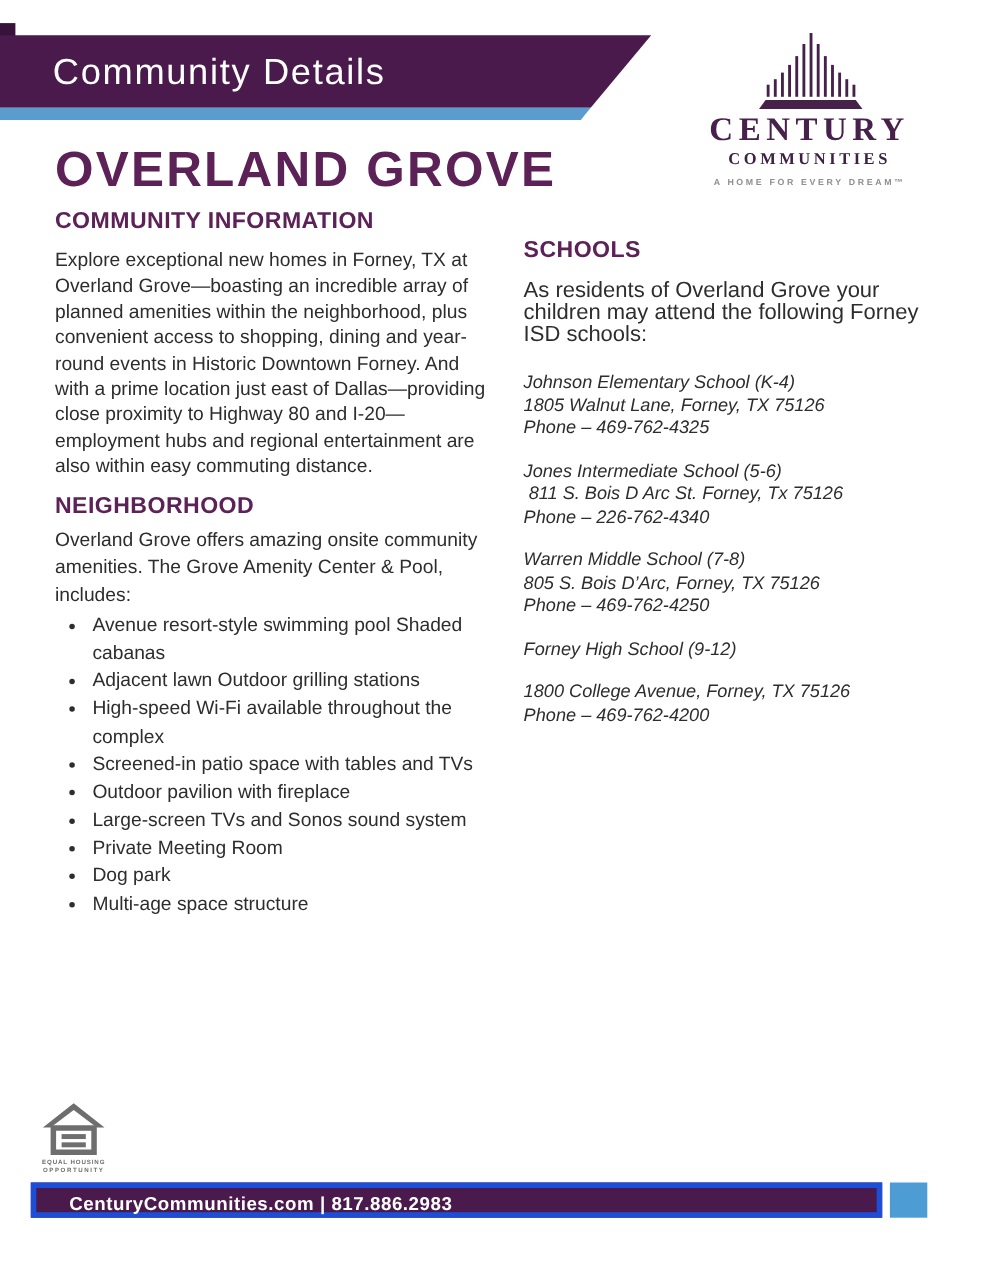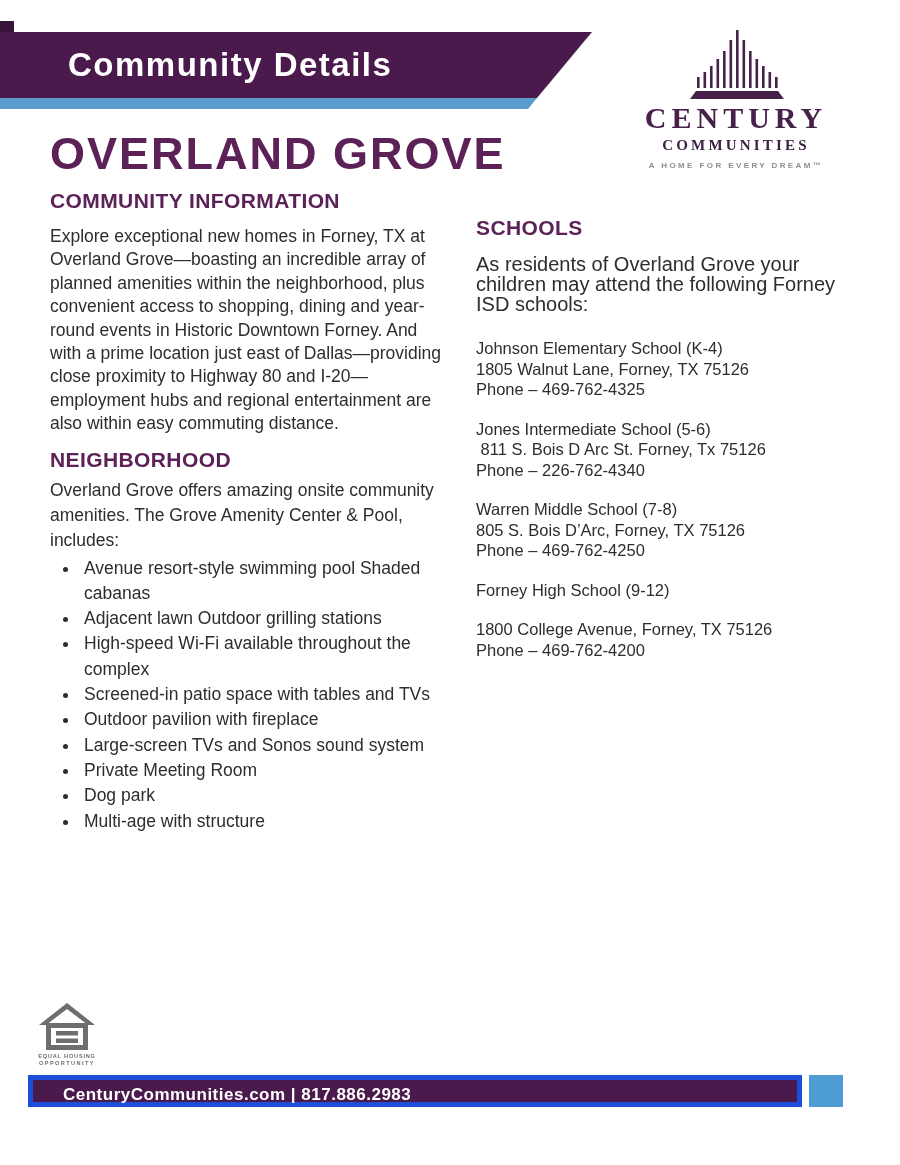--- a/index.html
+++ b/index.html
@@ -5,22 +5,22 @@
   * { margin:0; padding:0; box-sizing:border-box; }
   html,body { background:#e8e8e8; }
   .page {
     position:relative; width:900px; height:1165px; margin:0 auto;
     background:#ffffff; overflow:hidden;
     font-family:"Liberation Sans", sans-serif; color:#2d2d2d;
   }
   
   .ribbon-svg { position:absolute; left:0; top:18px; }
   .ribbon-label {
-    position:absolute; left:68px; top:46px; width:500px;
-    color:#ffffff; font-size:33px; font-weight:700; letter-spacing:1.5px;
+    position:absolute; left:48px; top:46px; width:500px;
+    color:#ffffff; font-size:33px; font-weight:400; letter-spacing:1.5px;
   }
   
   .logo { position:absolute; left:622px; top:26px; width:228px; text-align:center; }
   .logo-icon { display:block; margin:0 auto 2px auto; }
   .logo-name {
     font-family:"Liberation Serif", serif; font-weight:700; font-size:30px;
     letter-spacing:5px; color:#46214a; line-height:1.05;
   }
   .logo-sub {
     font-family:"Liberation Serif", serif; font-weight:700; font-size:15px;
@@ -42,21 +42,21 @@
   }
   .body-text { font-size:17.5px; line-height:23.4px; color:#2d2d2d; }
   .intro-text { font-size:17.5px; line-height:25.3px; color:#2d2d2d; }
   ul.bullets { list-style:disc; padding-left:30px; margin:2px 0 0 0; }
   ul.bullets li { font-size:17.5px; line-height:25.3px; padding-left:4px; }
   .nbhd-heading { margin-top:12px; margin-bottom:6px; }
   .schools-heading { margin-top:20px; margin-bottom:14px; }
   .schools-intro { font-size:20px; line-height:20px; }
   .school-blocks { margin-top:24px; }
   .school-block { margin-bottom:19px; }
-  .school-line { font-size:16.5px; line-height:20.5px; white-space:pre-wrap; }
+  .school-line { font-size:16.5px; line-height:20.5px; white-space:pre-wrap;font-style:italic; }
   
   .eho { position:absolute; left:38px; top:1002px; }
   .footer-bar {
     position:absolute; left:28px; top:1075px; width:774px; height:32px;
     background:#4a1a4c; border:5px solid #1d4ed8;
   }
   .footer-contact {
     color:#ffffff; font-size:17px; font-weight:800; letter-spacing:0.5px;
     line-height:30px; padding-left:30px; white-space:nowrap;
   }
@@ -120,21 +120,21 @@
         <li>Screened-in patio space with tables and TVs</li>
 
         <li>Outdoor pavilion with fireplace</li>
 
         <li>Large-screen TVs and Sonos sound system</li>
 
         <li>Private Meeting Room</li>
 
         <li>Dog park</li>
 
-        <li>Multi-age with structure</li>
+        <li>Multi-age space structure</li>
       </ul>
   </div>
 
   <div class="col-right">
 
     <div class="section-heading schools-heading">SCHOOLS</div>
     <div class="schools-intro">As residents of Overland Grove your children may attend the following Forney ISD schools:</div>
 
     <div class="school-blocks">
 

